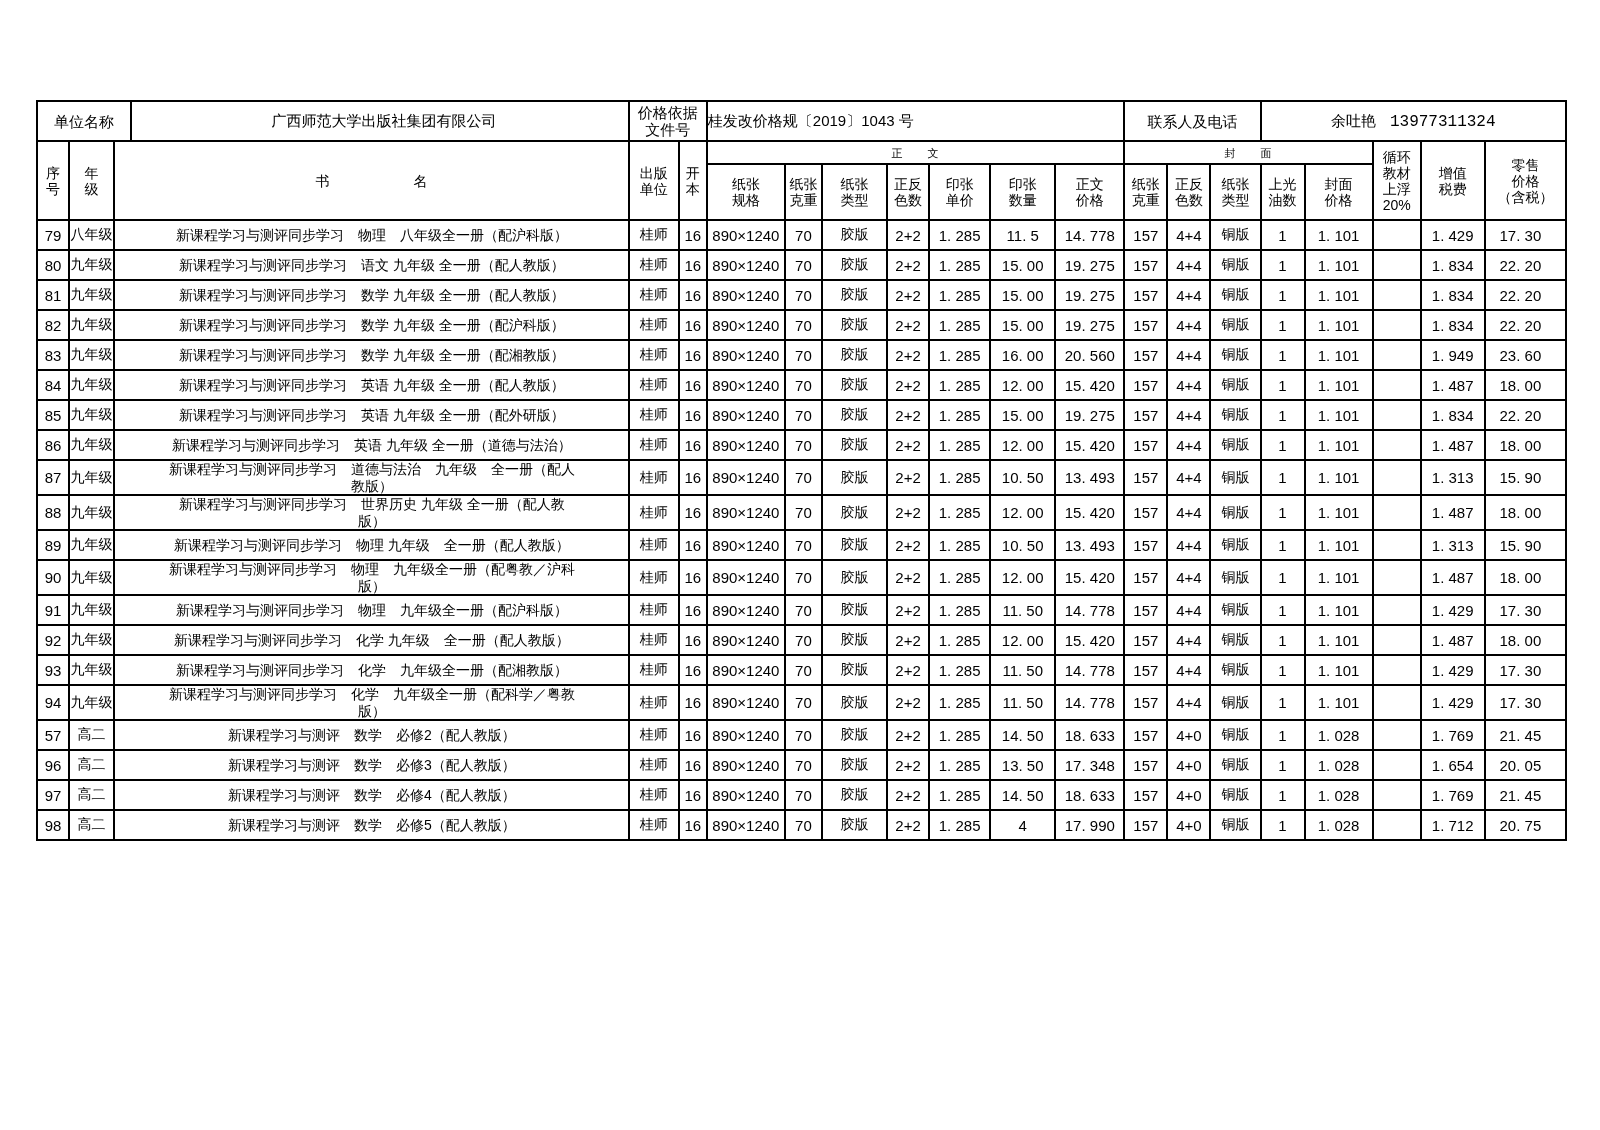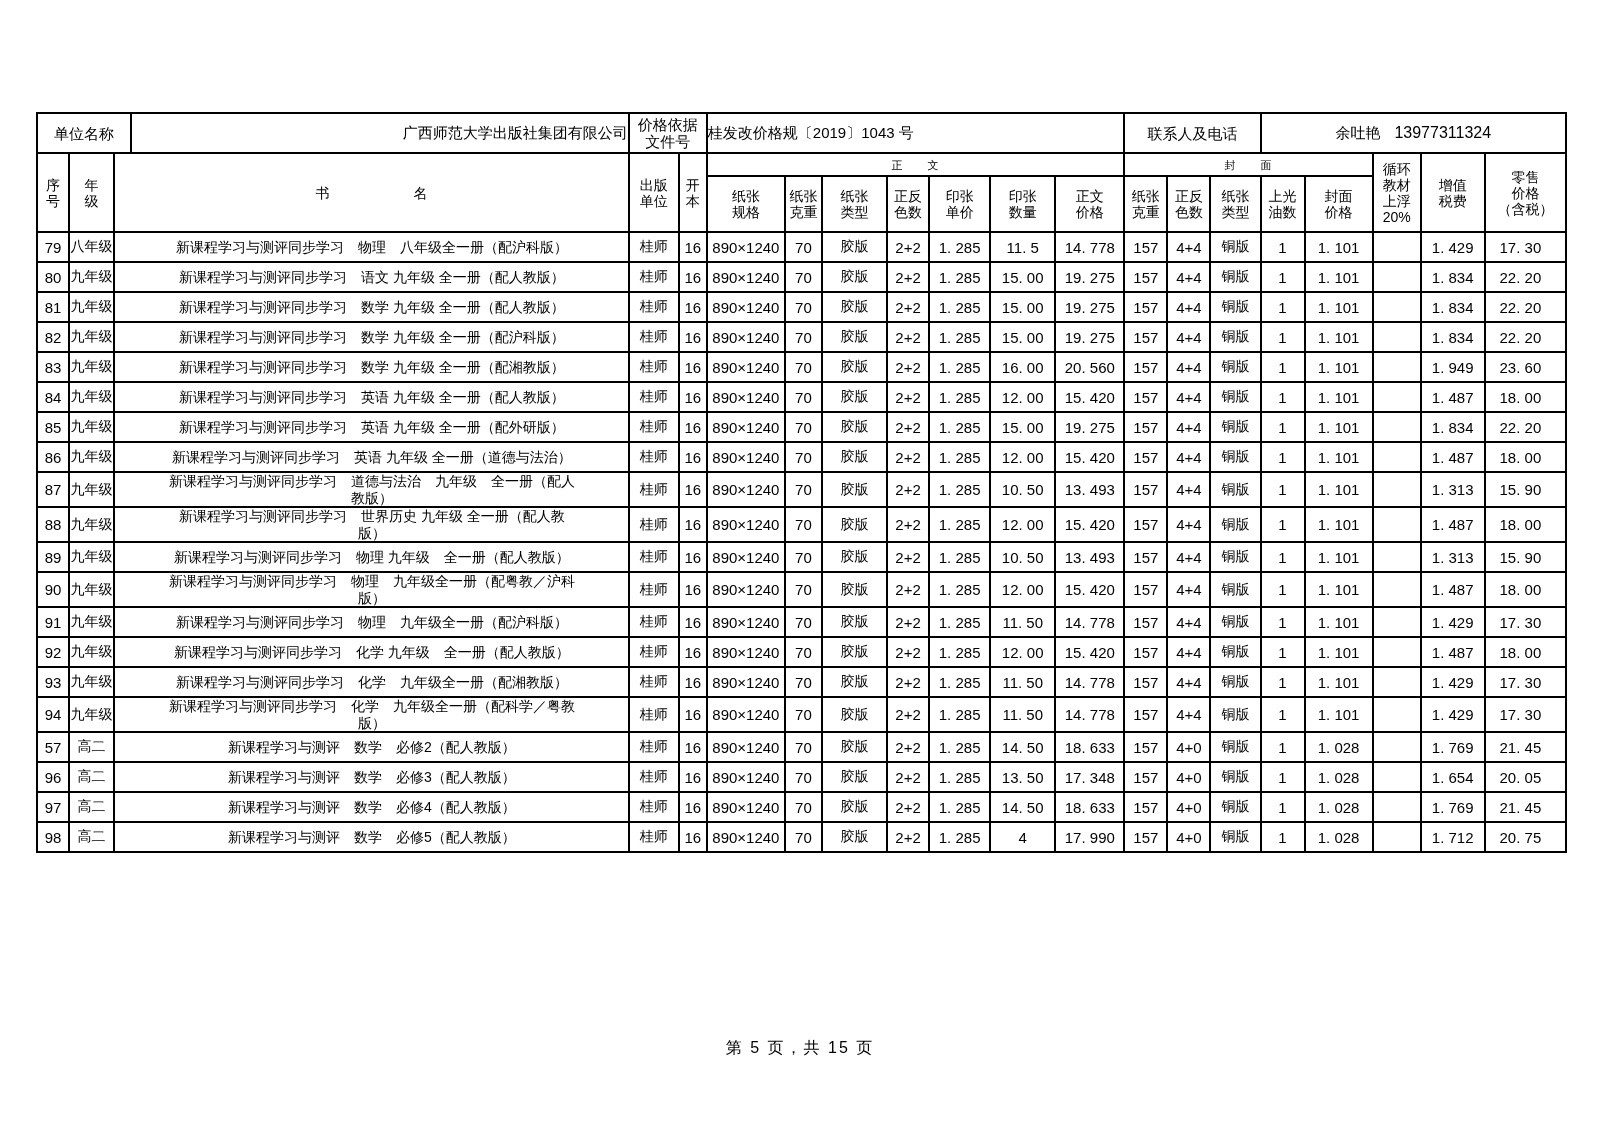--- a/index.html
+++ b/index.html
@@ -4,26 +4,26 @@
 <style>
   html,body{margin:0;padding:0;background:#fff;}
   body{width:1600px;height:1130px;color:#000;
        font-family:"Liberation Sans","DejaVu Sans",sans-serif;}
   .sheet{position:relative;width:1600px;height:1130px;background:#fff;overflow:hidden;}
   .tbl-area{position:absolute;left:36px;top:100px;}
   table{border-collapse:collapse;table-layout:fixed;}
   td,th{border:2px solid #000;padding:0;font-weight:normal;vertical-align:middle;
         overflow:hidden;}
   
-  .info-table{width:1531px;font-size:15px;margin-top:12px;}
+  .info-table{width:1531px;font-size:15px;}
   .info-table tr{height:40px;}
   .info-label{text-align:center;white-space:pre-line;line-height:17px;}
-  .company{text-align:right;padding-left:8px;}
+  .company{text-align:center;padding-left:8px;}
   .doc-number{}
-  .contact-cell{text-align:center;}
+  .contact-cell{text-align:center;font-family:Liberation Mono, monospace;}
   .contact-cell .gap{display:inline-block;width:14px;}
   .contact-phone{font-size:16px;}
   
   .main-table{width:1531px;margin-top:-2px;font-size:15px;}
   .main-table thead th{white-space:pre-line;text-align:center;line-height:16px;font-size:14px;}
   .r-group{height:23px;}
   .r-group .gh{font-size:11px;letter-spacing:1px;}
   .r-labels{height:56px;}
   .main-table tbody tr{height:30px;}
   .main-table tbody td{text-align:center;}
@@ -579,14 +579,13 @@
             <td>1</td>
             <td>1. 028</td>
             <td></td>
             <td>1. 712</td>
             <td class="c-retail">20. 75</td>
           </tr>
         </tbody>
     </table>
   </div>
 
-  <div class="footer">第 5 页，共 15 页</div>
 </div>
 
 </body></html>

